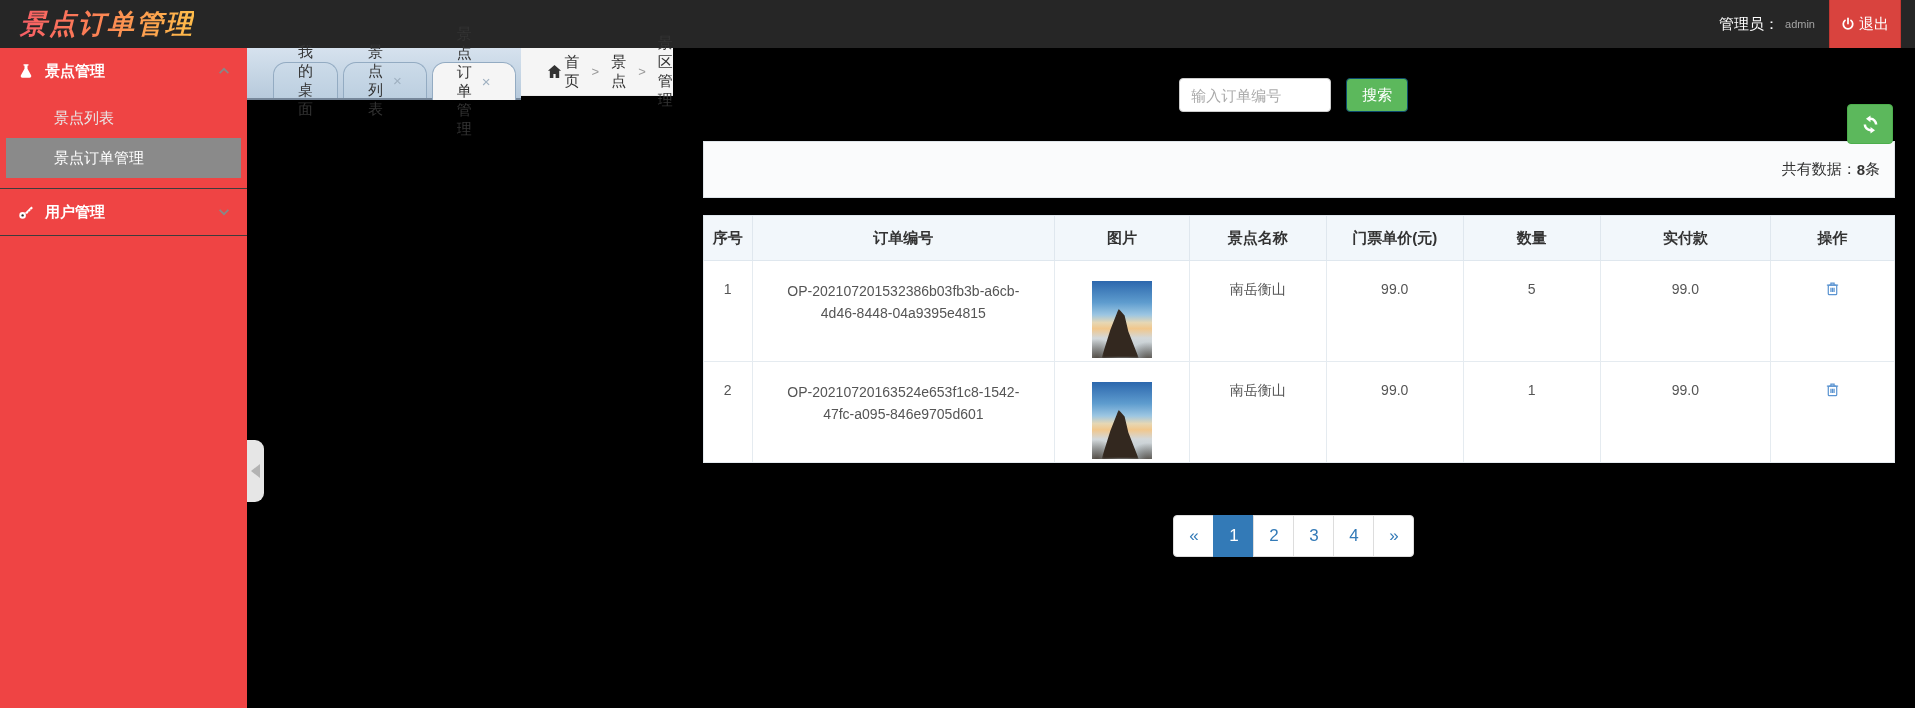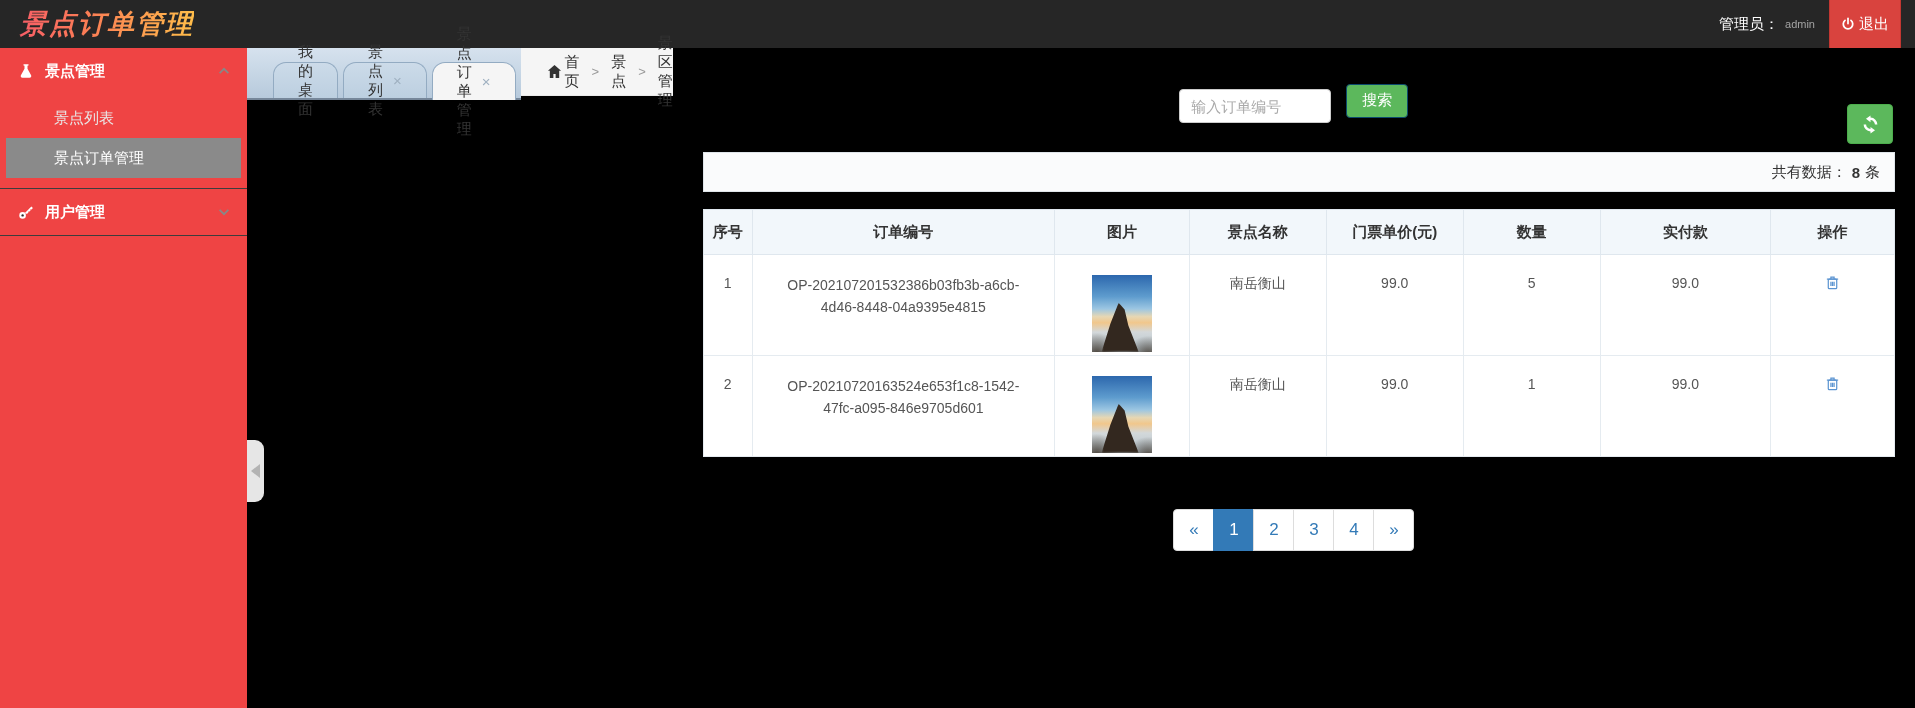--- a/index.html
+++ b/index.html
@@ -53,29 +53,29 @@
   .crumb-sep { color:#999; font-size:13px; }
 
   .refresh-btn { position:absolute; top:56px; right:22px; width:46px; height:40px; background:#5cb85c;
                  border:1px solid #4cae4c; border-radius:4px; display:flex; align-items:center; justify-content:center; cursor:pointer; z-index:5; }
 
   .page { flex:1; position:relative; padding-top:30px; }
 
   
   .search-row { display:flex; justify-content:center; align-items:center; gap:15px; }
   .search-input { width:152px; height:34px; border:1px solid #ccc; border-radius:4px; padding:0 11px; font-size:15px; color:#555;
-                  font-family:inherit; outline:none;margin-top:11px; }
+                  font-family:inherit; outline:none; }
   .search-input::placeholder { color:#aaa; }
   .search-btn { height:34px; padding:0 15px; background:#5cb85c; border:1px solid #0c4a6e; border-radius:4px;
                 color:#fff; font-size:15px; cursor:pointer; font-family:Liberation Sans, sans-serif; }
 
   
   .panel { margin:29px 20px 0 30px; }
-  .panel-bar { height:40px; background:#fafbfc; border:1px solid #dfe5ea; display:flex; align-items:center;
-               justify-content:flex-end; padding-right:14px; font-size:15px; color:#333; gap:5px; }
+  .panel-bar { height:57px; background:#fafbfc; border:1px solid #dfe5ea; display:flex; align-items:center;
+               justify-content:flex-end; padding-right:14px; font-size:15px; color:#333; }
   .panel-bar b { font-weight:bold; }
   table.data { width:100%; border-collapse:collapse; margin-top:17px; table-layout:fixed; }
   table.data th { height:45px; background:#f2f7fb; border:1px solid #dfe7ee; font-size:15px; color:#333; font-weight:bold; text-align:center; }
   table.data td { height:97px; background:#fff; border:1px solid #e5ebf0; font-size:14px; color:#555; text-align:center;
                   vertical-align:top; padding-top:20px; }
   td.cell-order { padding:20px 34px 0; line-height:1.55; word-break:break-all; }
   td.cell-photo { padding-top:10px; }
   .photo { width:60px; height:77px; display:inline-block; position:relative; overflow:hidden;
            background:
              radial-gradient(ellipse 60% 45% at 8% 102%, rgba(58,46,34,.85) 0%, rgba(58,46,34,0) 60%),

